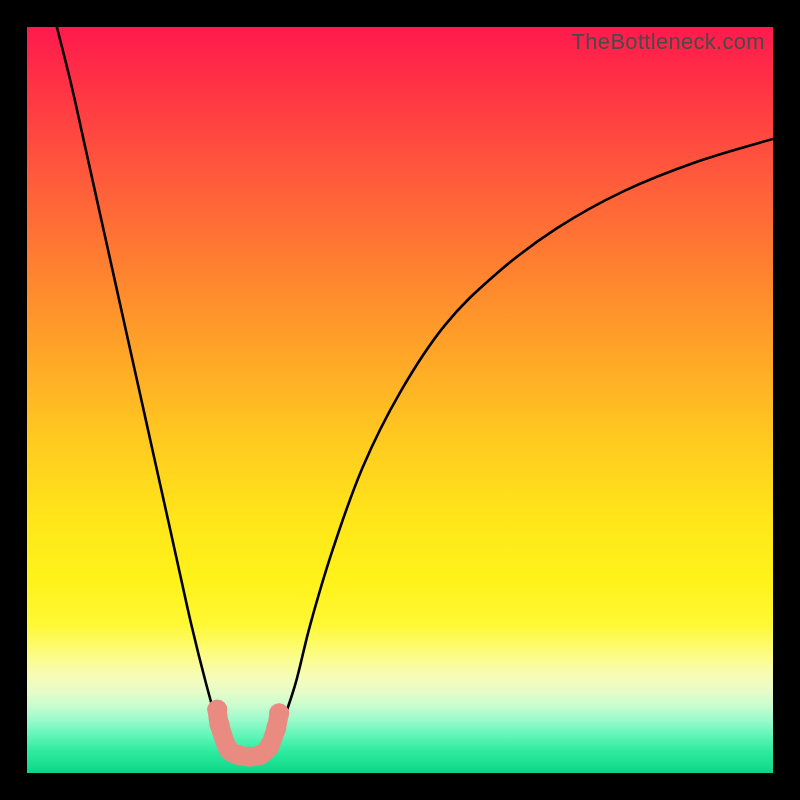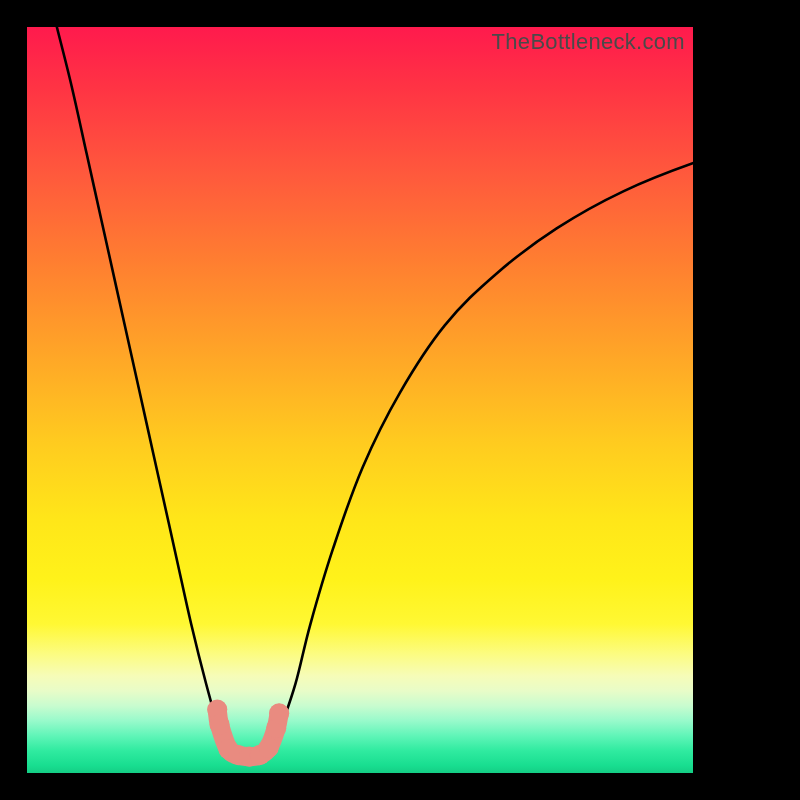--- a/index.html
+++ b/index.html
@@ -8,21 +8,21 @@
     width: 800px;
     height: 800px;
     background: #000;
     overflow: hidden;
     font-family: Arial, Helvetica, sans-serif;
   }
   .frame {
     position: absolute;
     left: 27px;
     top: 27px;
-    width: 666px;
+    width: 746px;
     height: 746px;
     background: linear-gradient(
       to bottom,
       #ff1a4d 0%,
       #ff3344 8%,
       #ff5a3c 20%,
       #ff8030 32%,
       #ffa627 44%,
       #ffcc1f 56%,
       #ffe619 66%,

